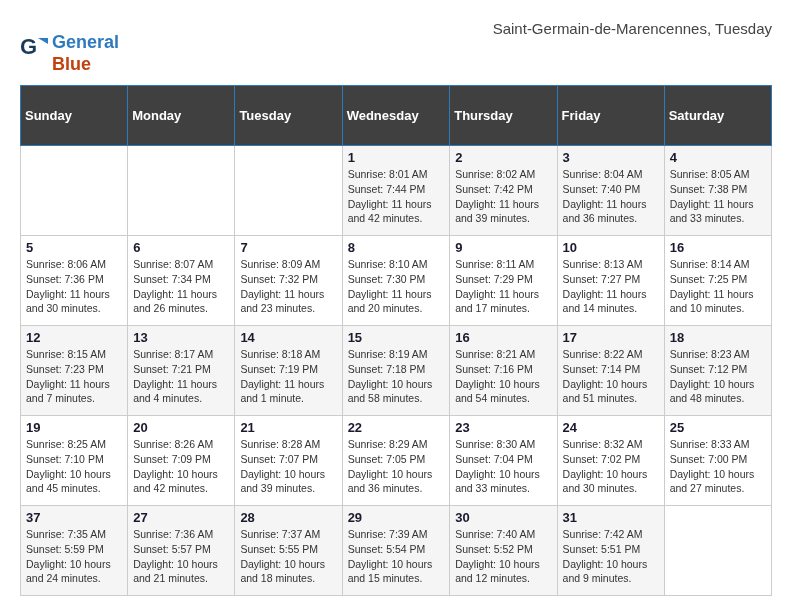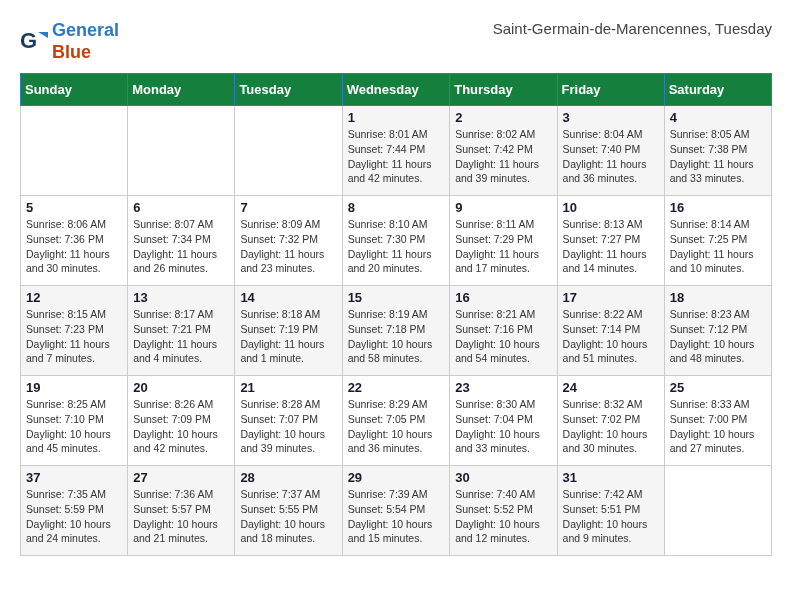--- a/index.html
+++ b/index.html
@@ -18,20 +18,21 @@
     }
     .logo {
       display: flex;
       align-items: center;
     }
     .logo-text {
       font-size: 18px;
       font-weight: bold;
       color: #1a1a2e;
       line-height: 1.2;
+      margin-top: 12px;
     }
     .logo-text span {
       color: #2e7abf;
     }
     .logo-icon {
       width: 28px;
       height: 28px;
       margin-right: 4px;
     }
     .title-block {
@@ -45,23 +46,23 @@
     .location {
       font-size: 15px;
       color: #444;
     }
     table {
       width: 100%;
       border-collapse: collapse;
       font-size: 11px;
     }
     thead tr th {
-      background: #15803d;
+      background: #404040;
       color: #fff;
-      padding: 8px 4px;
+      padding: 22px 4px;
       text-align: left;
       font-size: 13px;
       font-weight: bold;
       border: 1px solid #2e7abf;
     }
     tbody tr td {
       border: 1px solid #ccc;
       vertical-align: top;
       padding: 4px 5px;
       height: 90px;

